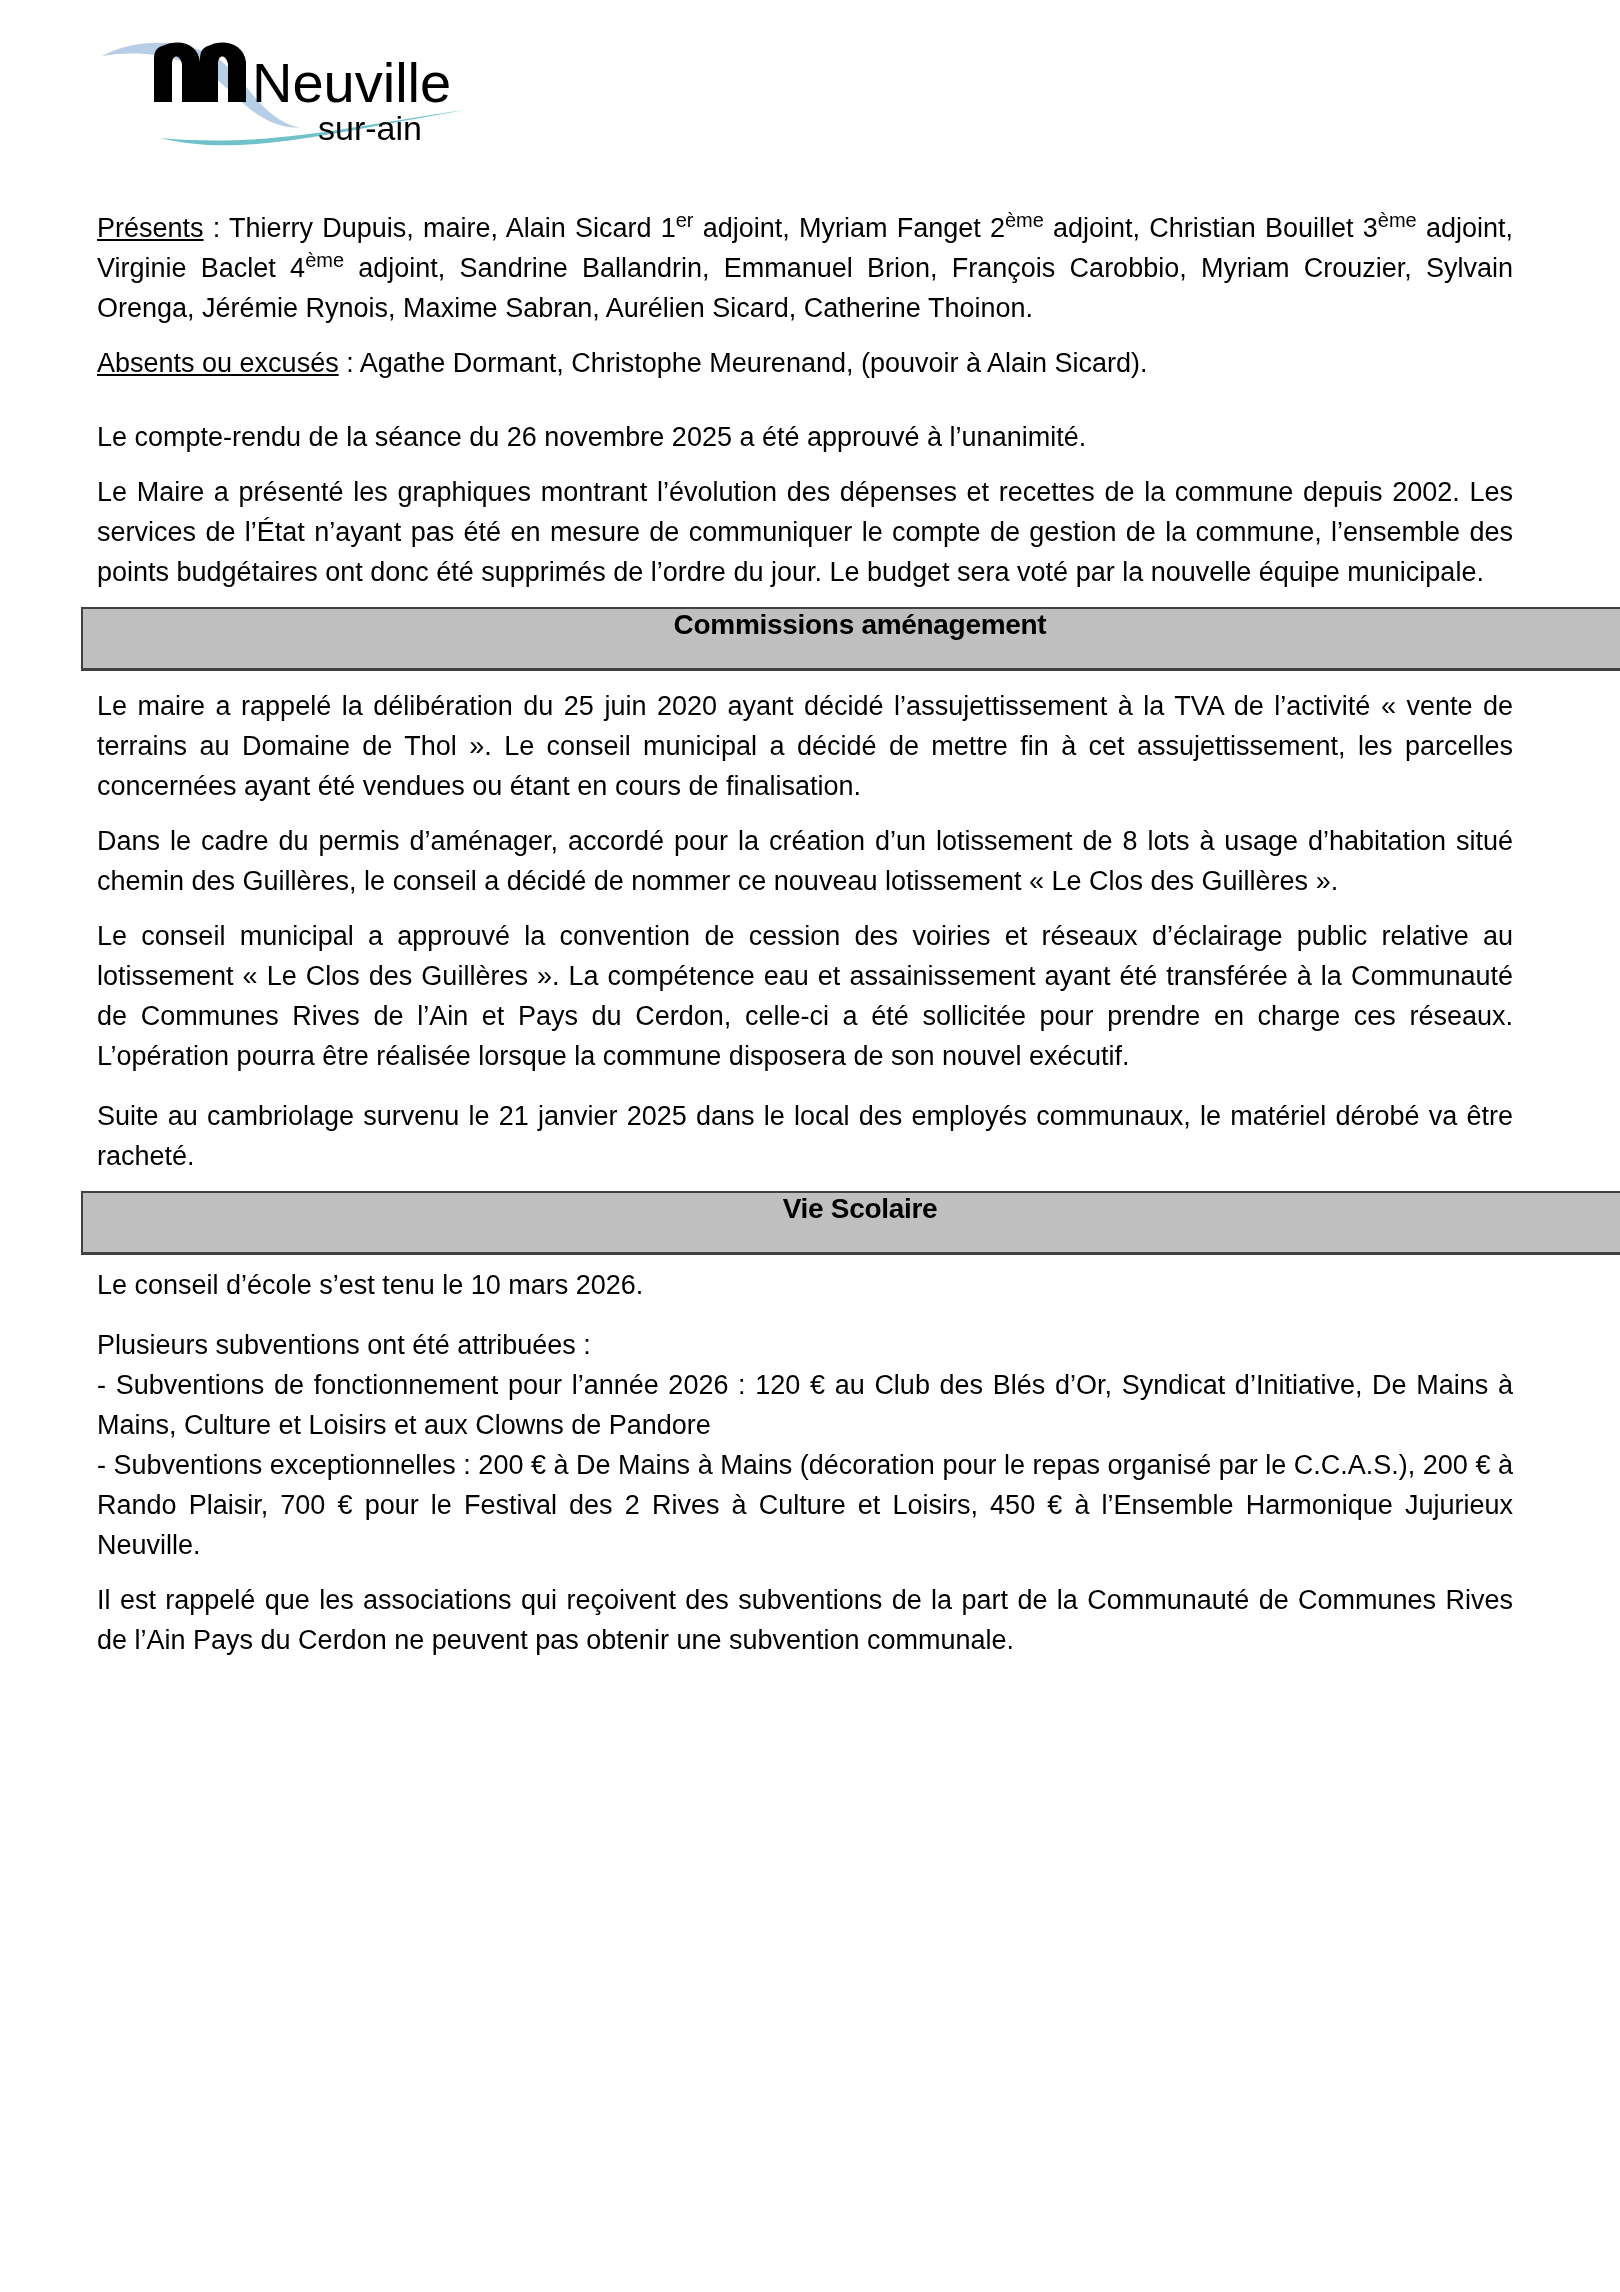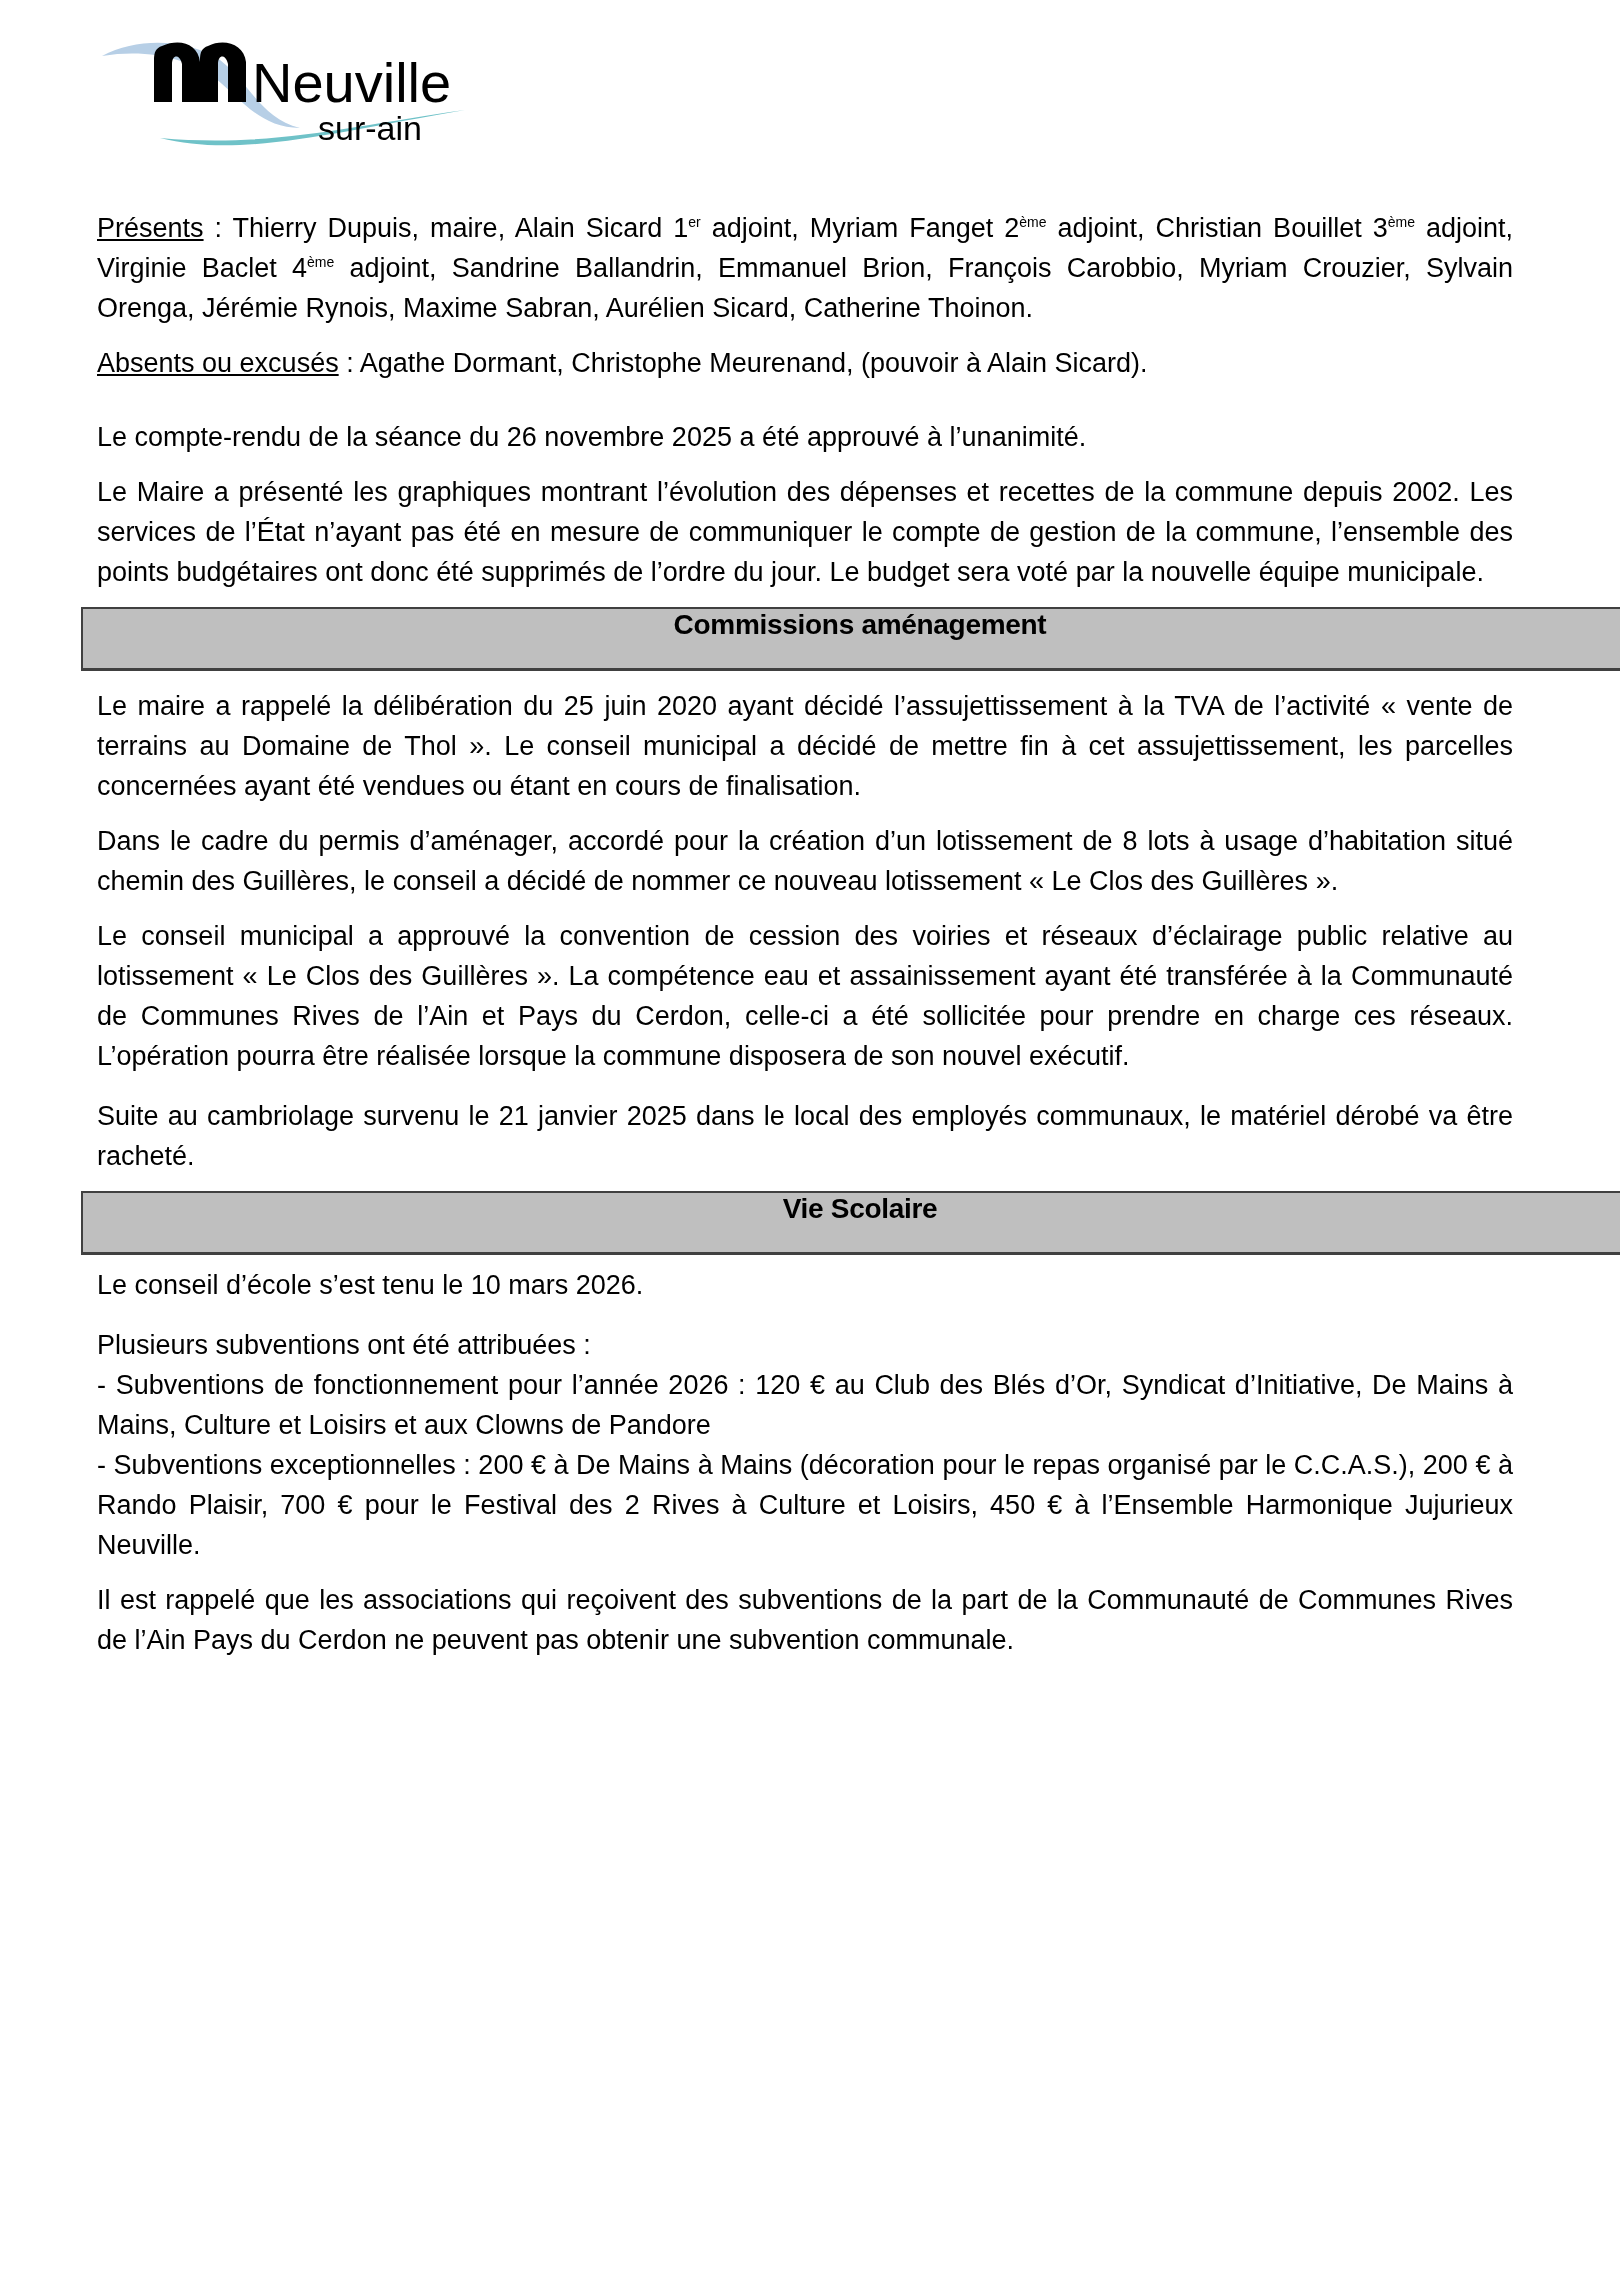--- a/index.html
+++ b/index.html
@@ -7,21 +7,21 @@
          font-family: "Liberation Sans", sans-serif; color: #000; }
   .page { position: absolute; left: 0; top: 0; width: 1620px; height: 2292px; border-radius: 13px; }
   .logo { position: absolute; left: 100px; top: 38px; width: 380px; height: 115px; }
   .title-box { position: absolute; left: 547px; top: 98px; width: 980px; height: 70px;
                background: #bfbfbf; border: 2px solid #404040; box-sizing: border-box;
                display: flex; align-items: center; justify-content: center; }
   .title-box span { font-weight: bold; font-size: 32px; letter-spacing: -0.3px; }
   .content { position: absolute; left: 97px; top: 208px; width: 1416px; }
   p { margin: 0; font-size: 27px; line-height: 40px; text-align: justify; }
   .ul { text-decoration: underline; margin-top: 8px; }
-  sup { font-size: 14px; line-height: 0; vertical-align: 10px; }
+  sup { font-size: 20px; line-height: 0; vertical-align: 10px; }
   .sec { background: #bfbfbf; border: 2px solid #404040; border-top-width: 2px; border-bottom-width: 3px;
          box-sizing: border-box; height: 64px; display: flex; align-items: flex-start; justify-content: center;
          margin-left: -16px; width: 1558px; }
   .sec span { font-weight: bold; font-size: 28px; letter-spacing: -0.3px; }
   .gap-s { height: 15px; }
   .gap-m { height: 34px; }
 </style>
 </head>
 <body>
 

